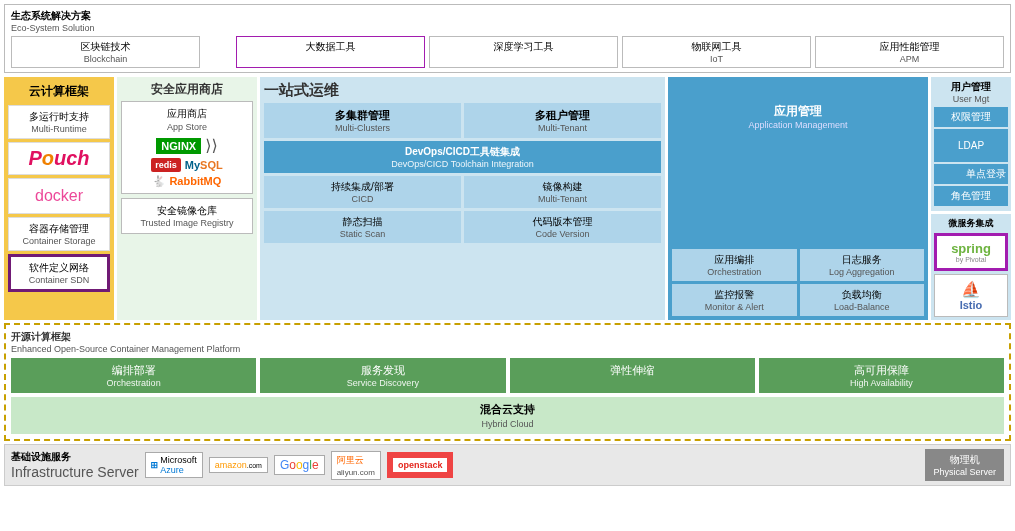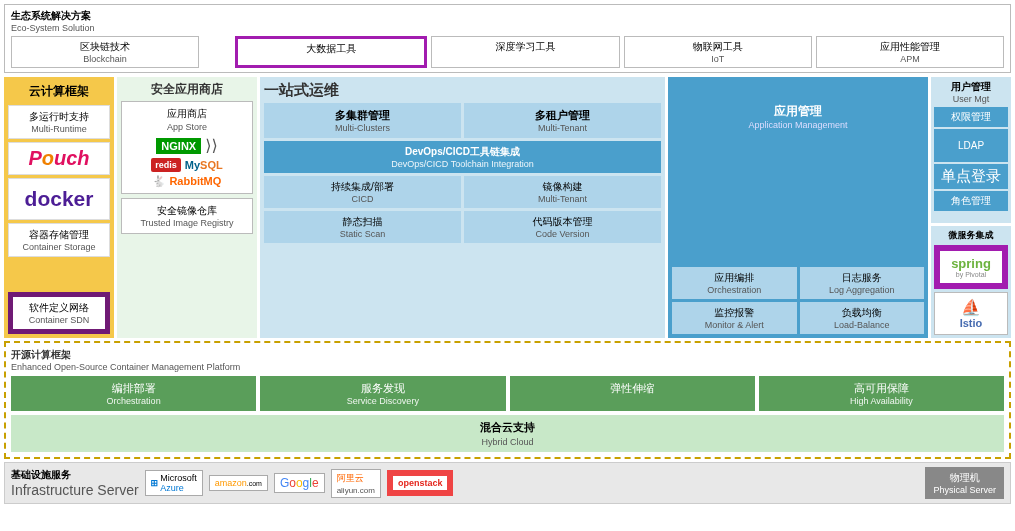--- a/index.html
+++ b/index.html
@@ -13,21 +13,21 @@
   <div style="border:1px solid #bbb; padding:4px 6px; margin-bottom:4px;">
     <div>
       <span style="font-weight:bold; font-size:10px; display:block;">生态系统解决方案</span>
       <span style="font-size:9px; color:#555; display:block;">Eco-System Solution</span>
     </div>
     <div style="display:flex; gap:4px; margin-top:3px;">
       <div style="border:1px solid #bbb; padding:3px 8px; flex:1; text-align:center;">
         <div style="font-size:10px;">区块链技术</div>
         <div style="font-size:9px; color:#555;">Blockchain</div>
       </div>
-      <div style="border:3px solid #a21caf; padding:3px 8px; flex:1; text-align:center;margin-left:32px;">
+      <div style="border:1px solid #a21caf; padding:3px 8px; flex:1; text-align:center;margin-left:32px;">
         <div style="font-size:10px;">大数据工具</div>
       </div>
       <div style="border:1px solid #bbb; padding:3px 8px; flex:1; text-align:center;">
         <div style="font-size:10px;">深度学习工具</div>
       </div>
       <div style="border:1px solid #bbb; padding:3px 8px; flex:1; text-align:center;">
         <div style="font-size:10px;">物联网工具</div>
         <div style="font-size:9px; color:#555;">IoT</div>
       </div>
       <div style="border:1px solid #bbb; padding:3px 8px; flex:1; text-align:center;">
@@ -44,27 +44,27 @@
         <span>云计算框架</span>
       </div>
       <div style="background:#fff; border:1px solid #ddd; text-align:center; padding:4px 2px;">
         <div style="font-size:10px;">多运行时支持</div>
         <div style="font-size:9px; color:#555;">Multi-Runtime</div>
       </div>
       <div style="background:#fff; border:1px solid #ddd; text-align:center; padding:4px 2px;">
         <div style="font-size:20px; font-weight:bold; color:#e01060; font-style:italic;">P<span style="color:#f08000;">o</span>uch</div>
       </div>
       <div style="background:#fff; border:1px solid #ddd; text-align:center; padding:8px 2px;">
-        <div style="font-size:21px; font-weight:bold; color:#4c1d95;">docker</div>
+        <div style="font-size:16px; font-weight:normal; color:#ec4899;">docker</div>
       </div>
       <div style="background:#fff; border:1px solid #ddd; text-align:center; padding:4px 2px;">
         <div style="font-size:10px;">容器存储管理</div>
         <div style="font-size:9px; color:#555;">Container Storage</div>
       </div>
-      <div style="background:#fff; border:5px solid #701a75; text-align:center; padding:4px 2px;margin-top:32px;">
+      <div style="background:#fff; border:3px solid #701a75; text-align:center; padding:4px 2px;">
         <div style="font-size:10px;">软件定义网络</div>
         <div style="font-size:9px; color:#555;">Container SDN</div>
       </div>
     </div>
 
     <div style="background:#e8f5e8; width:140px; flex-shrink:0; padding:4px;">
       <div style="font-weight:bold; font-size:12px; color:#333; text-align:center; margin-bottom:3px;">安全应用商店</div>
       <div style="background:#fff; border:1px solid #bbb; padding:5px 4px; margin-bottom:3px;">
         <div style="text-align:center; font-size:10px; margin-bottom:4px;">
           <span>应用商店</span><br>
@@ -160,30 +160,30 @@
         <div style="text-align:center; margin-bottom:3px;">
           <div style="font-weight:bold; font-size:10px;">用户管理</div>
           <div style="font-size:9px; color:#555;">User Mgt</div>
         </div>
         <div style="background:#4a9fcc; color:#fff; padding:3px 2px; text-align:center; font-size:10px; margin-bottom:2px;">
           <span>权限管理</span>
         </div>
         <div style="background:#4a9fcc; color:#fff; padding:11px 2px; text-align:center; font-size:10px; margin-bottom:2px;">
           <span>LDAP</span>
         </div>
-        <div style="background:#4a9fcc; color:#fff; padding:3px 2px; text-align:center; font-size:15px; margin-bottom:2px;">
+        <div style="background:#4a9fcc; color:#fff; padding:3px 2px; text-align:right; font-size:10px; margin-bottom:2px;">
           <span>单点登录</span>
         </div>
         <div style="background:#4a9fcc; color:#fff; padding:3px 2px; text-align:center; font-size:10px; margin-bottom:2px;">
           <span>角色管理</span>
         </div>
       </div>
       <div style="background:#cce4f0; padding:3px;">
         <div style="font-weight:bold; font-size:9px; text-align:center; margin-bottom:3px;">微服务集成</div>
-        <div style="background:#fff; border:6px solid #a21caf; padding:5px 2px; text-align:center; margin-bottom:3px;">
+        <div style="background:#fff; border:3px solid #a21caf; padding:5px 2px; text-align:center; margin-bottom:3px;">
           <div style="color:#6db33f; font-weight:bold; font-size:13px;">spring</div>
           <div style="font-size:7px; color:#888;">by Pivotal</div>
         </div>
         <div style="background:#fff; border:1px solid #bbb; padding:5px 2px; text-align:center;">
           <div style="color:#466bb0; font-size:16px;">⛵</div>
           <div style="color:#466bb0; font-size:11px; font-weight:bold;">Istio</div>
         </div>
       </div>
     </div>
 

